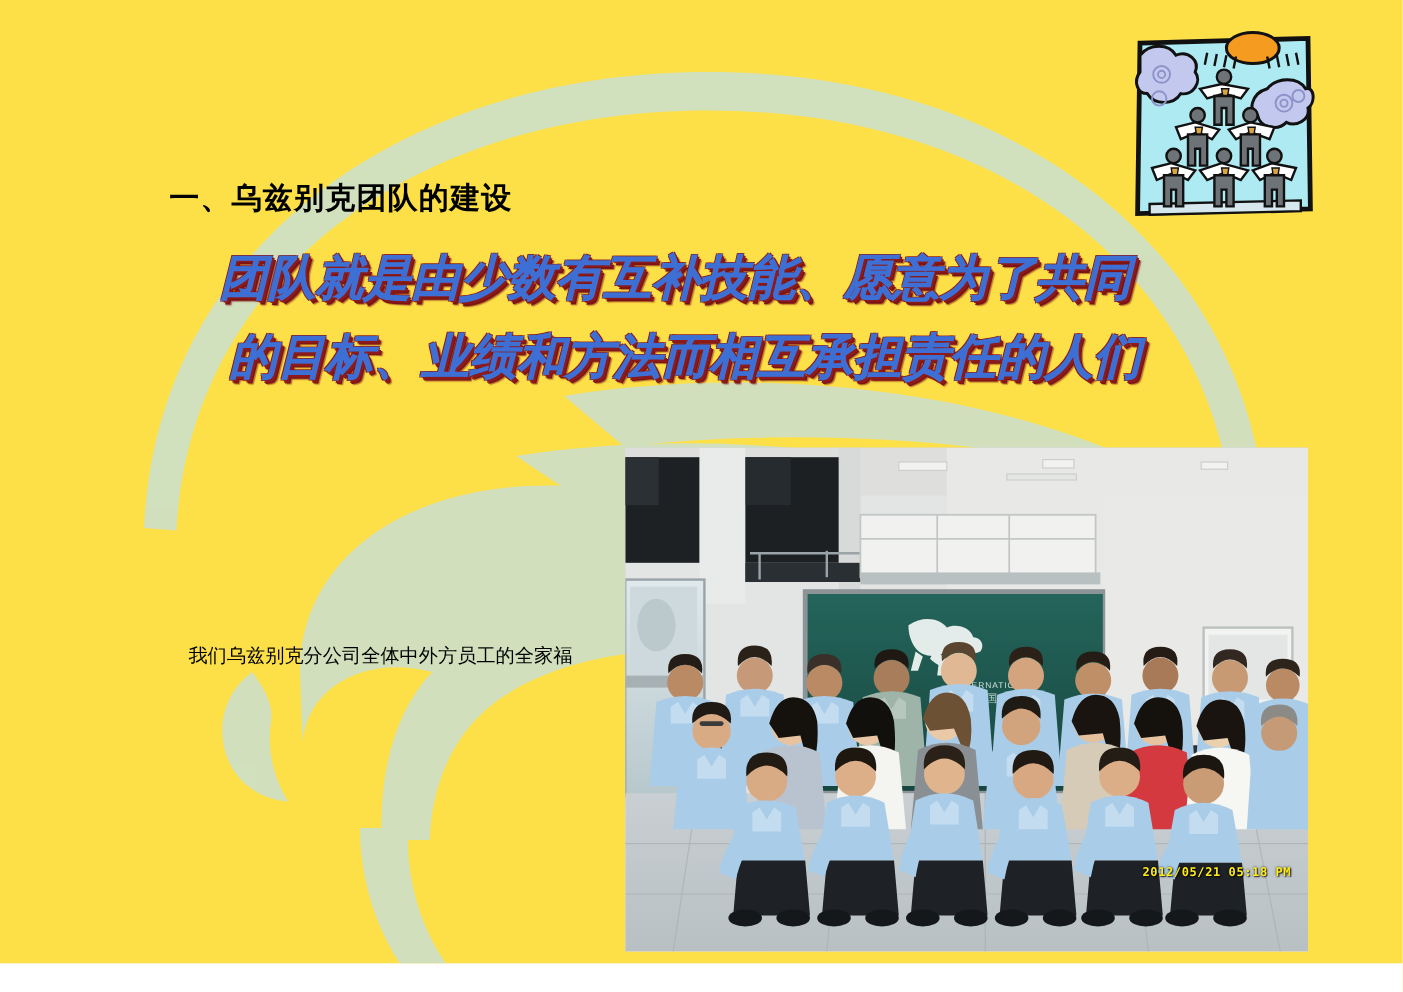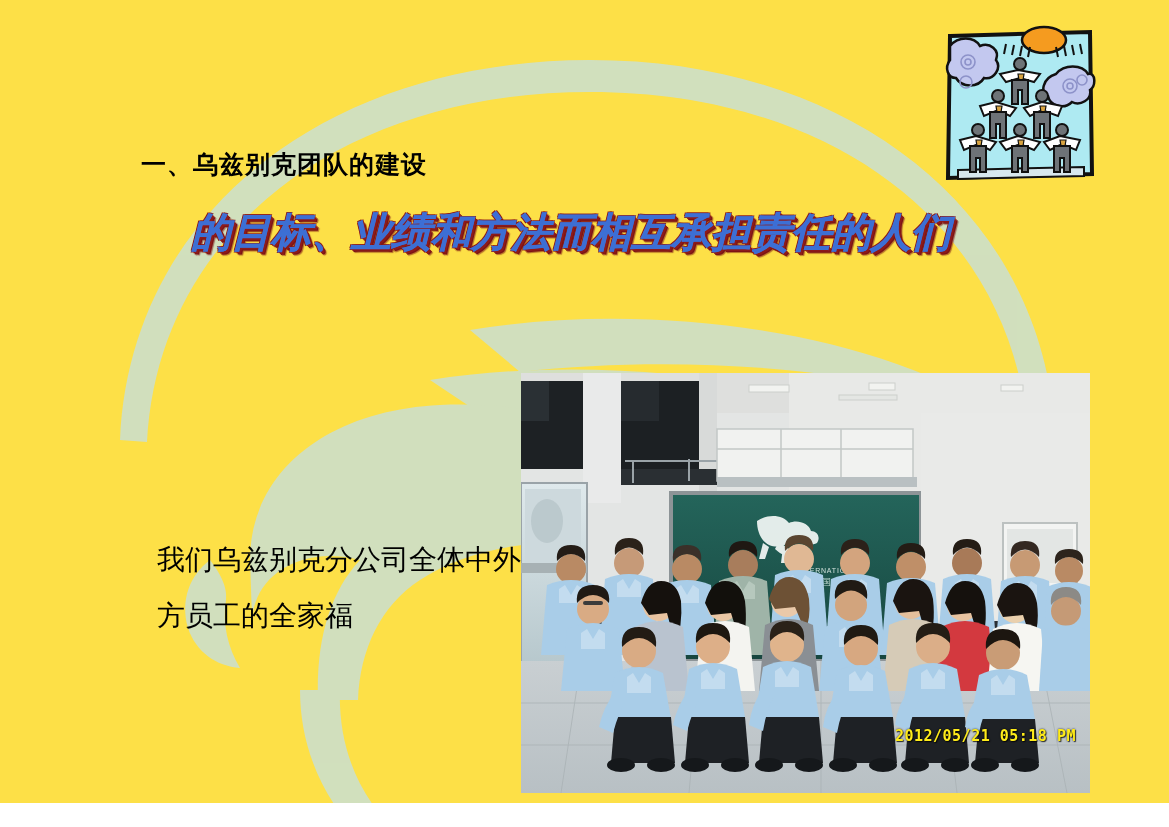--- a/index.html
+++ b/index.html
@@ -75,21 +75,21 @@
   .wa-line.l2 { margin-left: 2px; text-align: center; }
   .wa-line.l3 { margin-left: 14px; }
 
   
   #caption {
     position: absolute;
     left: 157px;
     top: 532px;
     width: 370px;
     font-family: Liberation Sans, sans-serif;
-    font-size: 28px;
+    font-size: 16px;
     line-height: 2.0;
     color: #000000;
     z-index: 6;
   }
 
   
   #clipart {
     position: absolute;
     left: 944px;
     top: 24px;
@@ -106,23 +106,23 @@
     width: 569px;
     height: 420px;
     z-index: 8;
     overflow: hidden;
     background: #cfd4d6;
   }
   #photo svg { display: block; }
   #photo-timestamp {
     position: absolute;
     right: 14px;
-    bottom: 48px;
+    bottom: 60px;
     font-family: "DejaVu Sans Mono", "Liberation Mono", monospace;
-    font-size: 15px;
+    font-size: 10px;
     font-weight: bold;
     color: #ffec1a;
     letter-spacing: 0.5px;
     text-shadow: 0 0 2px rgba(0,0,0,.85), 1px 1px 1px rgba(0,0,0,.7);
     white-space: nowrap;
     z-index: 3;
   }
 </style>
 </head>
 <body>
@@ -161,20 +161,21 @@
       <path d="M300,690 C 300,740 318,790 352,827 L 392,827
                C 356,792 338,742 340,690 Z"></path>
 
       <path d="M560,620 C 640,618 700,648 736,700 C 690,664 630,646 566,648 Z"></path>
     </g>
   </svg>
 
   <div id="heading">一、乌兹别克团队的建设</div>
 
   <div id="wordart">
+    <div class="wa-line l1">团队就是由少数有互补技能、愿意为了共同</div>
     <div class="wa-line l2">的目标、业绩和方法而相互承担责任的人们</div>
   </div>
 
   <div id="caption">我们乌兹别克分公司全体中外方员工的全家福</div>
 
   <svg id="clipart" viewBox="0 0 152 172">
 
     <path d="M6,12 L146,8 L148,150 L4,154 Z" fill="#aeeaf2" stroke="#111111" stroke-width="4"></path>
 
     <g>

